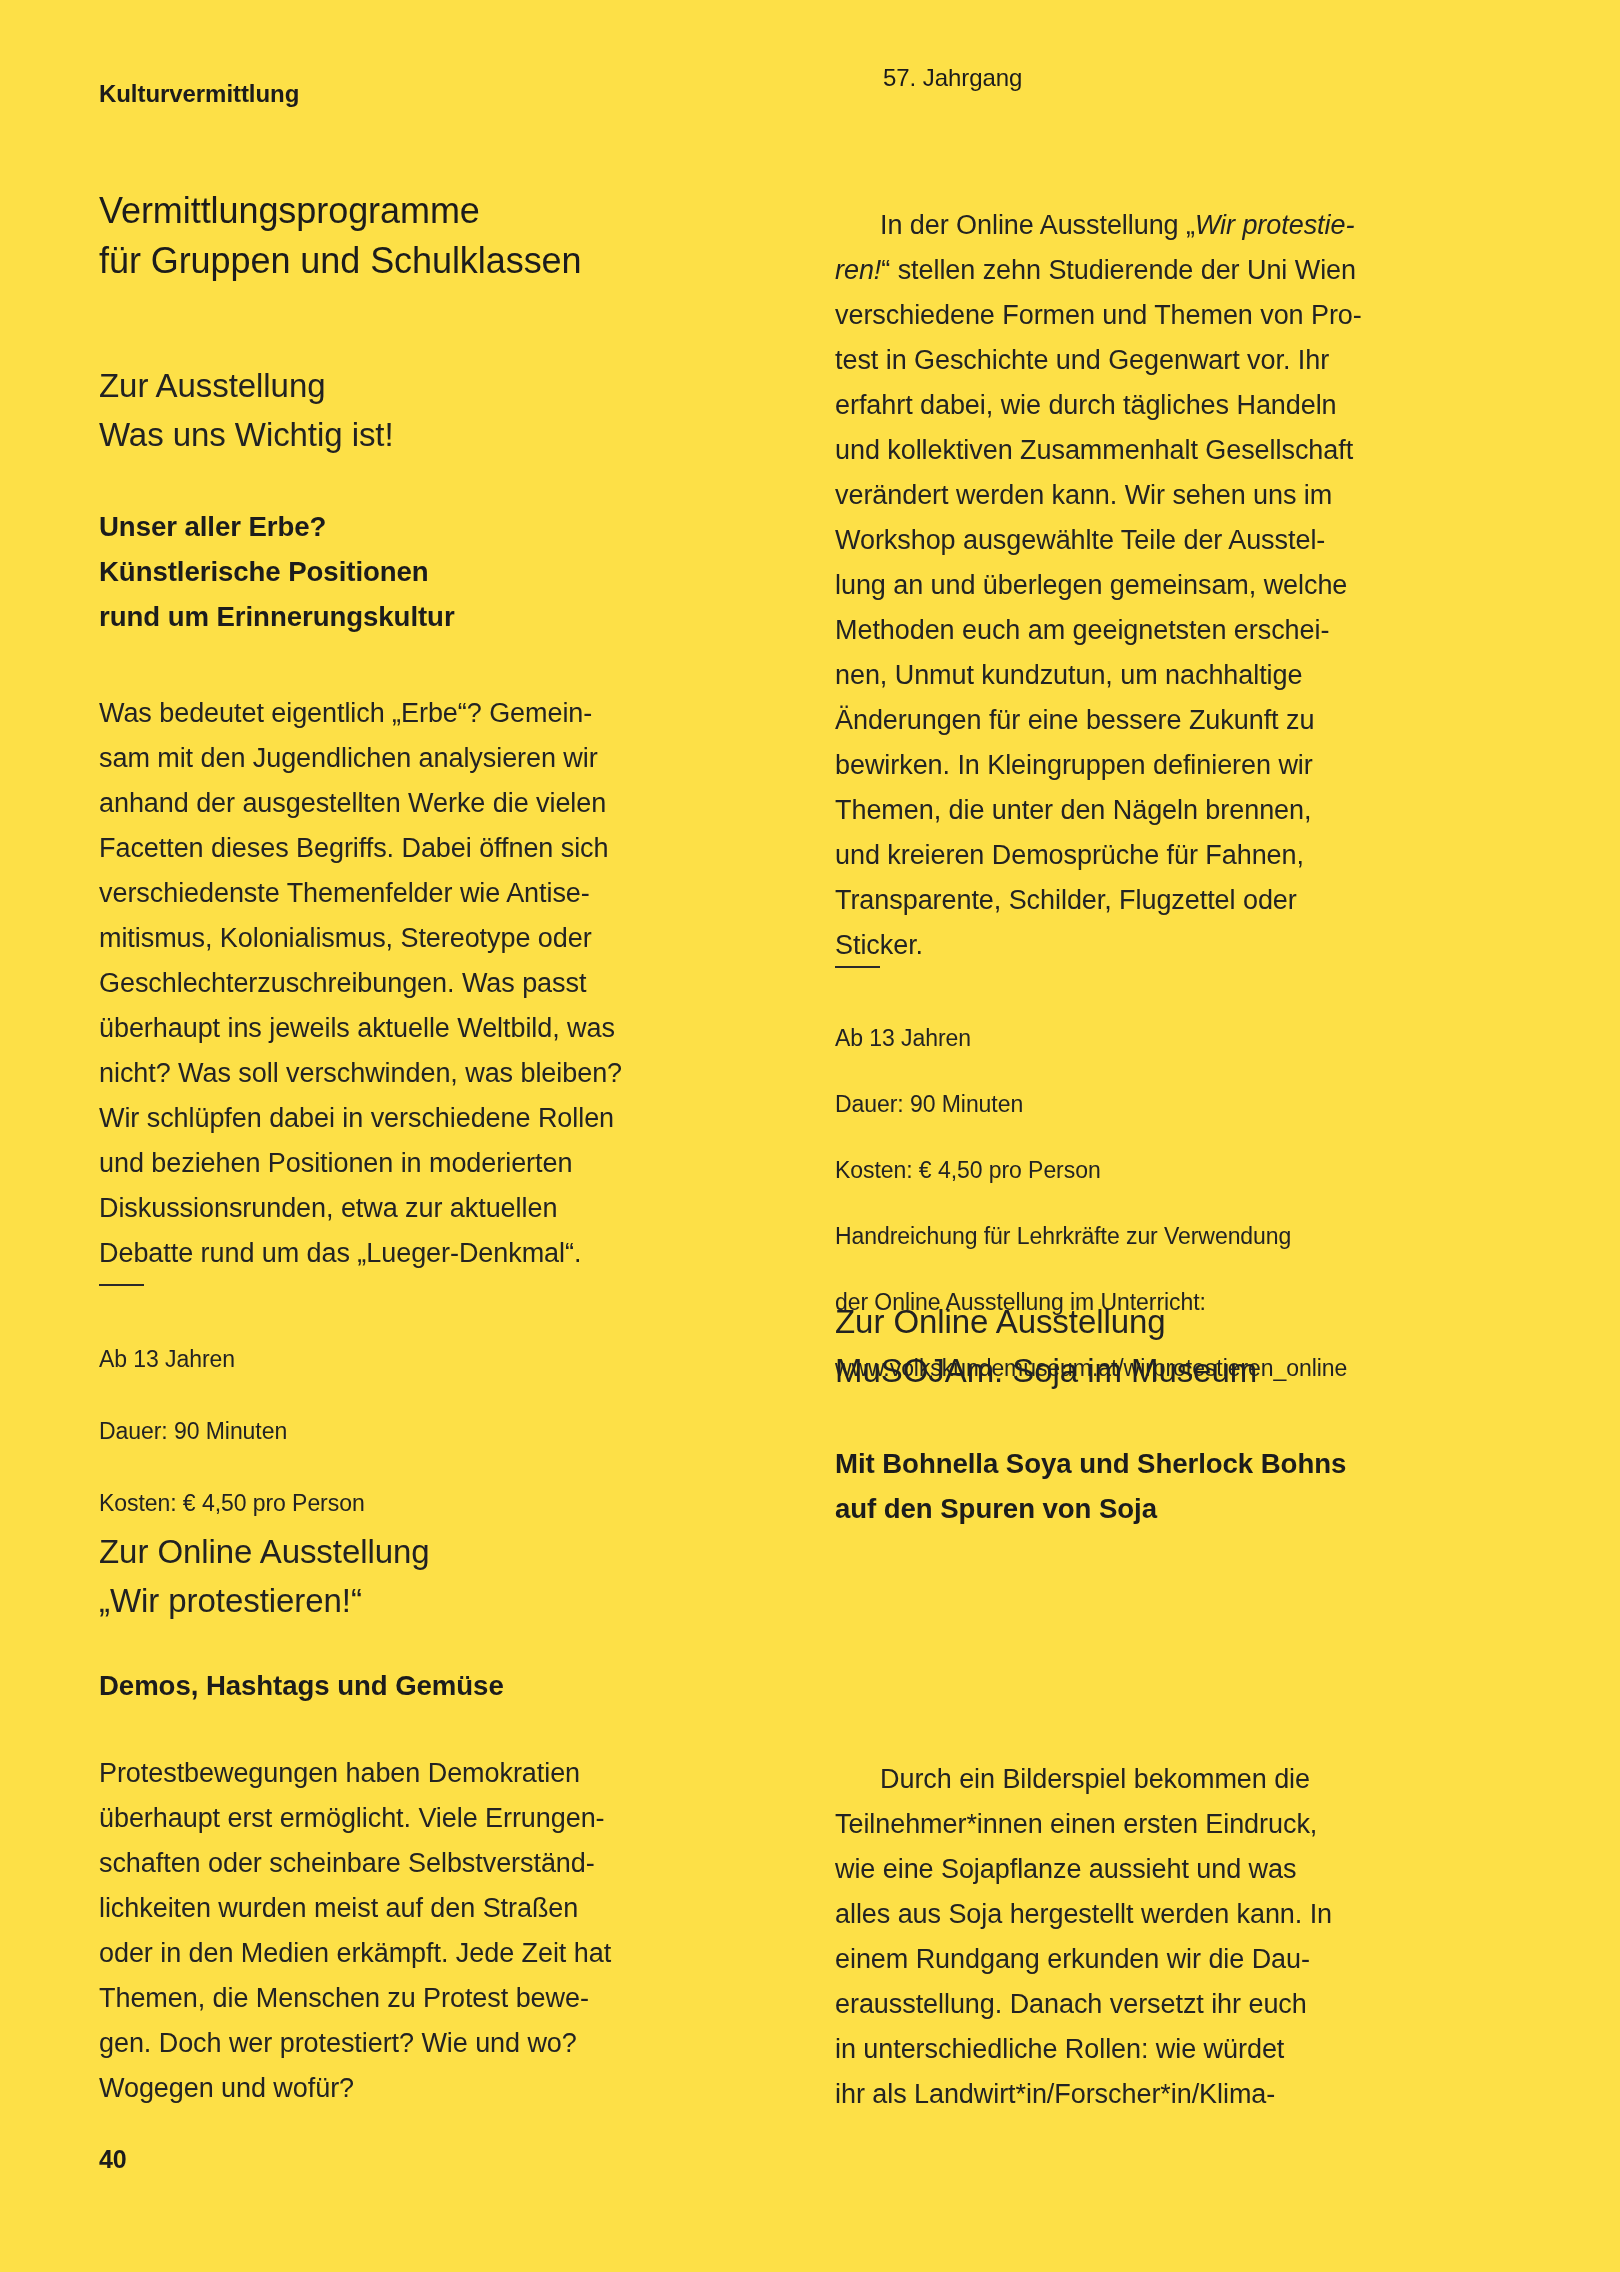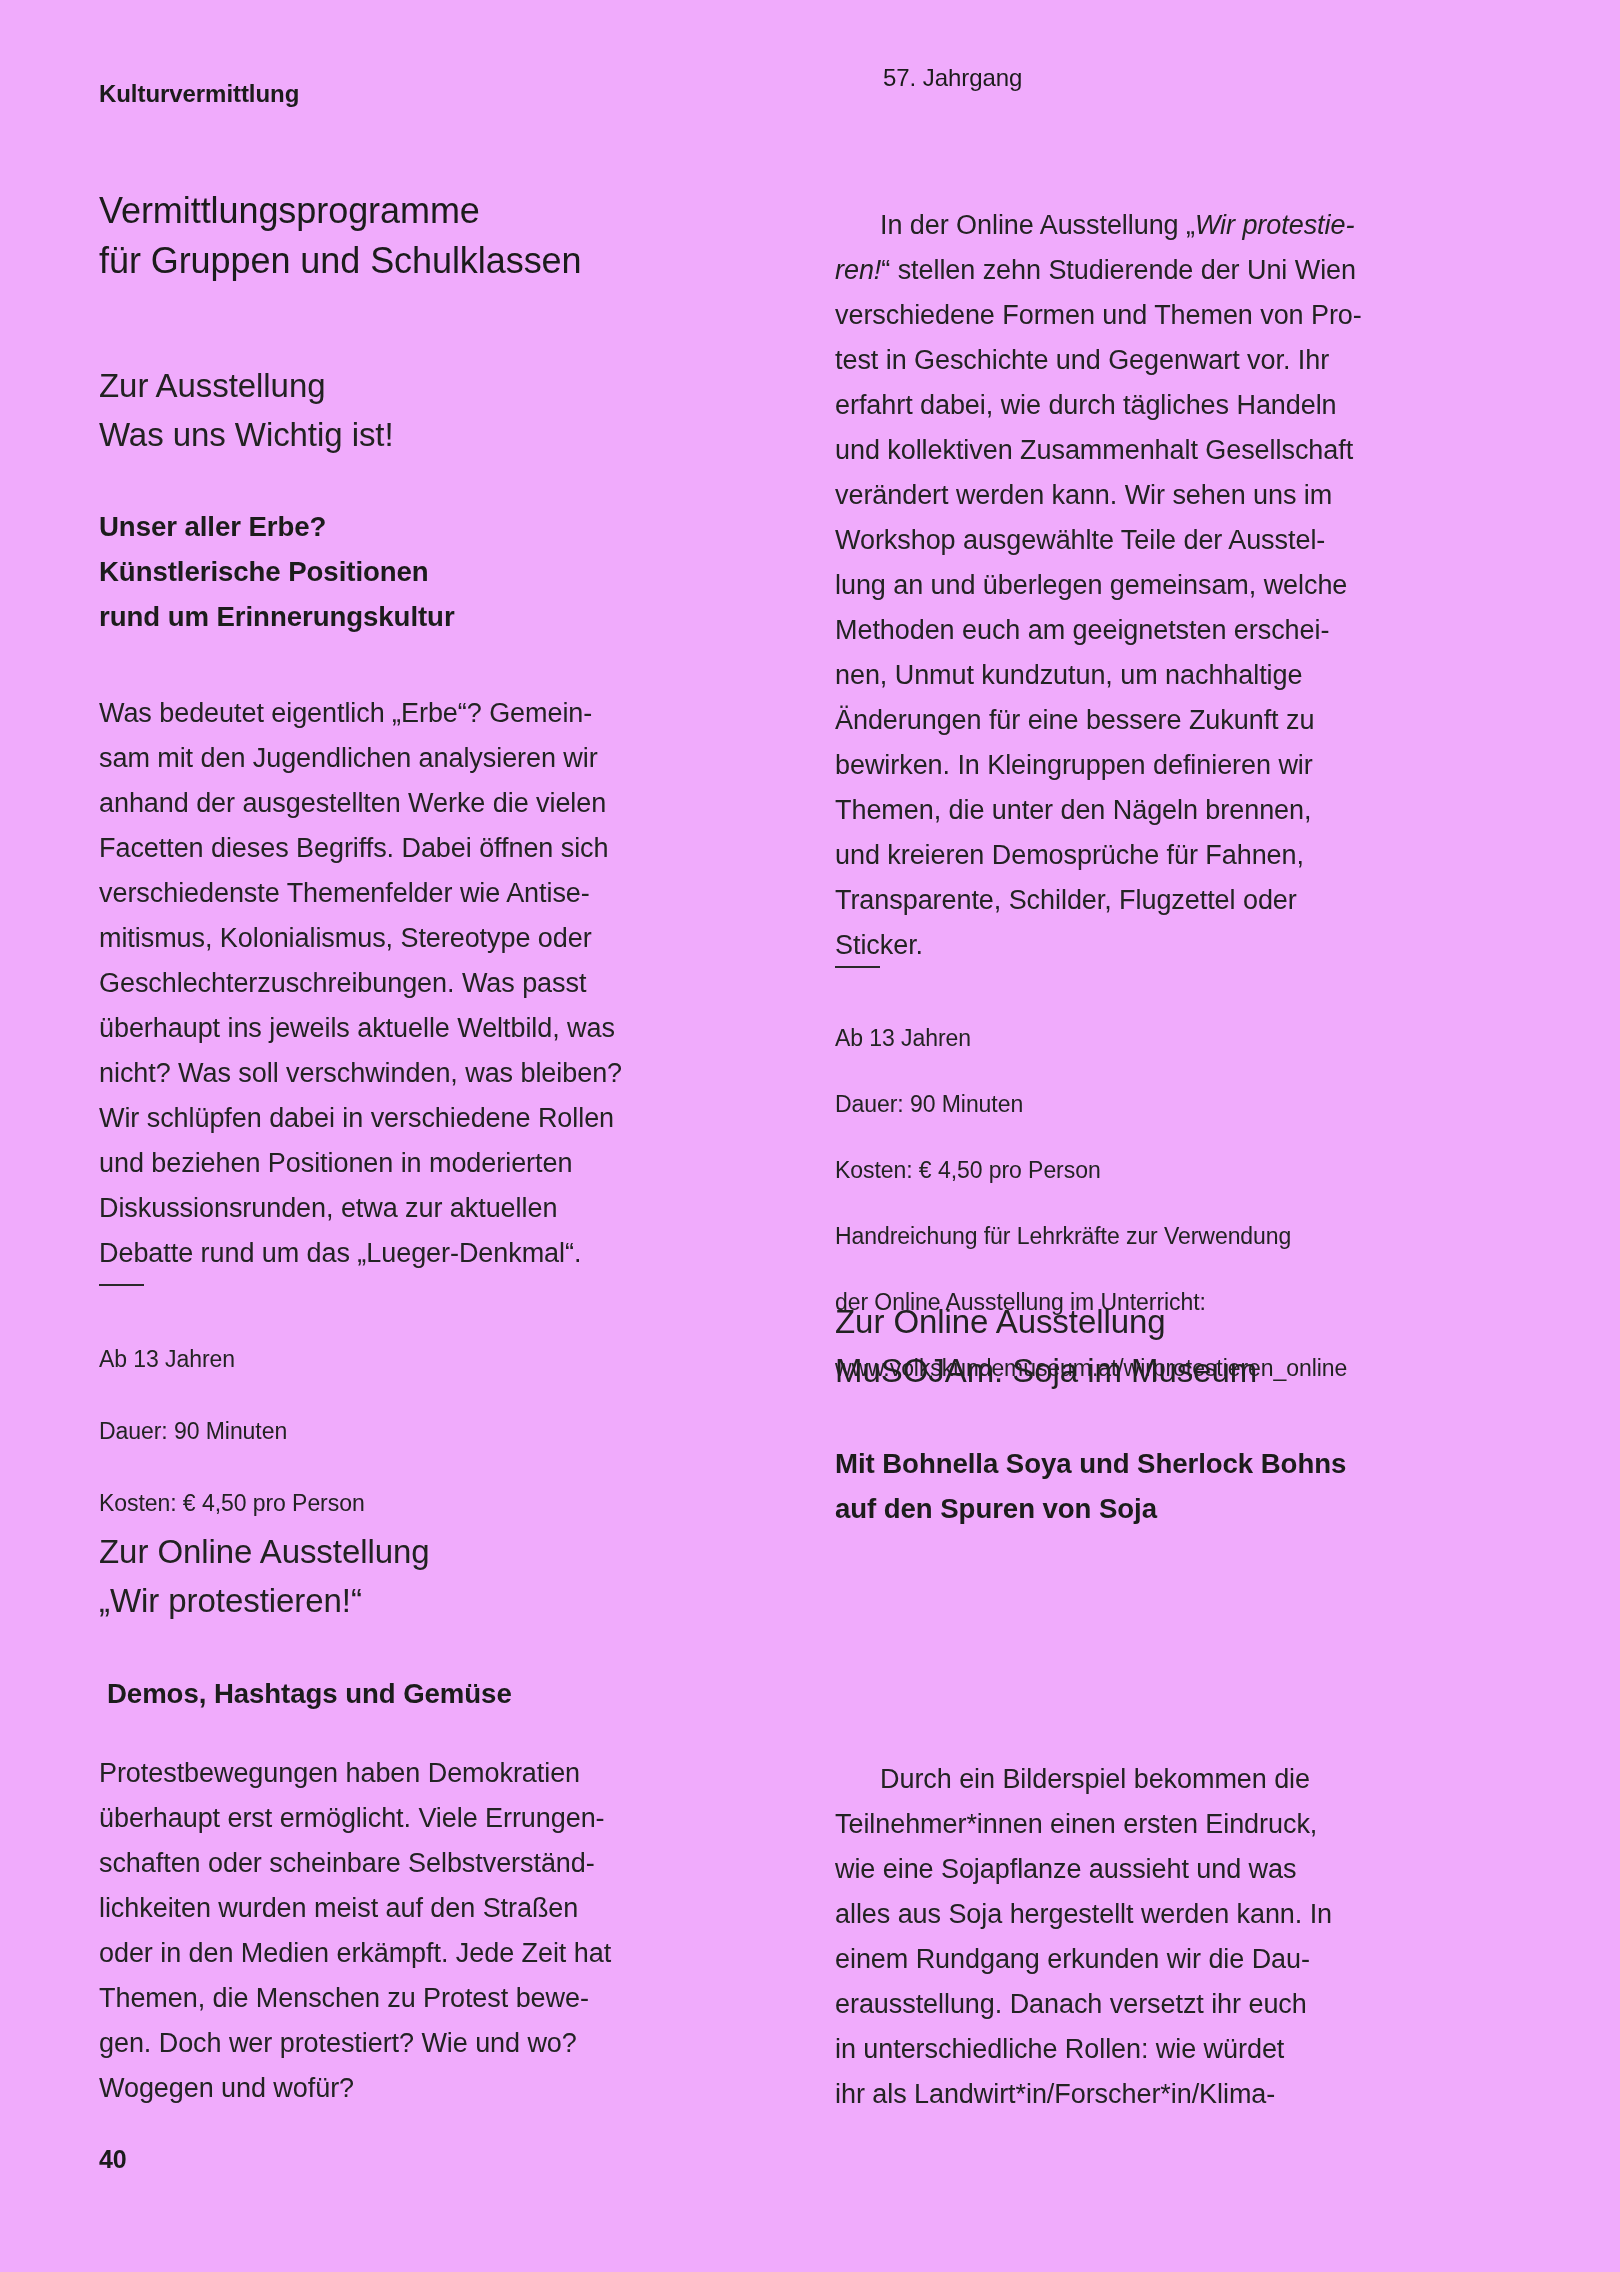--- a/index.html
+++ b/index.html
@@ -5,21 +5,21 @@
   html,body{margin:0;padding:0;}
   body{
     width:1621px;height:2273px;
     background:#f2f2f2;
     font-family:"Liberation Sans","DejaVu Sans",sans-serif;
     color:#1c1c1c;
   }
   .page{
     position:relative;
     width:1621px;height:2273px;
-    background:#f0abfc;
+    background:#fde047;
     overflow:hidden;
     letter-spacing:-0.005em;
   }
   .abs{position:absolute;white-space:pre-line;}
   .running-head{font-size:24px;line-height:29px;}
   .bold{font-weight:700;}
   .page-title{font-size:36px;line-height:50px;font-weight:400;}
   .section-heading{font-size:33px;line-height:49px;font-weight:400;color:#222;}
   .section-subheading{font-size:27.6px;line-height:45px;font-weight:700;}
   .body-text{font-size:27px;line-height:45px;width:713px;color:#232323;}
@@ -66,21 +66,21 @@
 
   <div class="abs details-text" style="left:99px;top:1305px;">
     <div>Ab 13 Jahren</div>
     <div>Dauer: 90 Minuten</div>
     <div>Kosten: € 4,50 pro Person</div>
   </div>
 
   <h2 class="abs section-heading" style="left:99px;top:1527px;margin:0;">Zur Online Ausstellung
 „Wir protestieren!“</h2>
 
-  <h3 class="abs section-subheading" style="left:99px;top:1663px;margin:8px;">Demos, Hashtags und Gemüse</h3>
+  <h3 class="abs section-subheading" style="left:99px;top:1663px;margin:0;">Demos, Hashtags und Gemüse</h3>
 
   <p class="abs body-text" style="left:99px;top:1751px;margin:0;">Protestbewegungen haben Demokratien
 überhaupt erst ermöglicht. Viele Errungen-
 schaften oder scheinbare Selbstverständ-
 lichkeiten wurden meist auf den Straßen
 oder in den Medien erkämpft. Jede Zeit hat
 Themen, die Menschen zu Protest bewe-
 gen. Doch wer protestiert? Wie und wo?
 Wogegen und wofür?</p>
 

